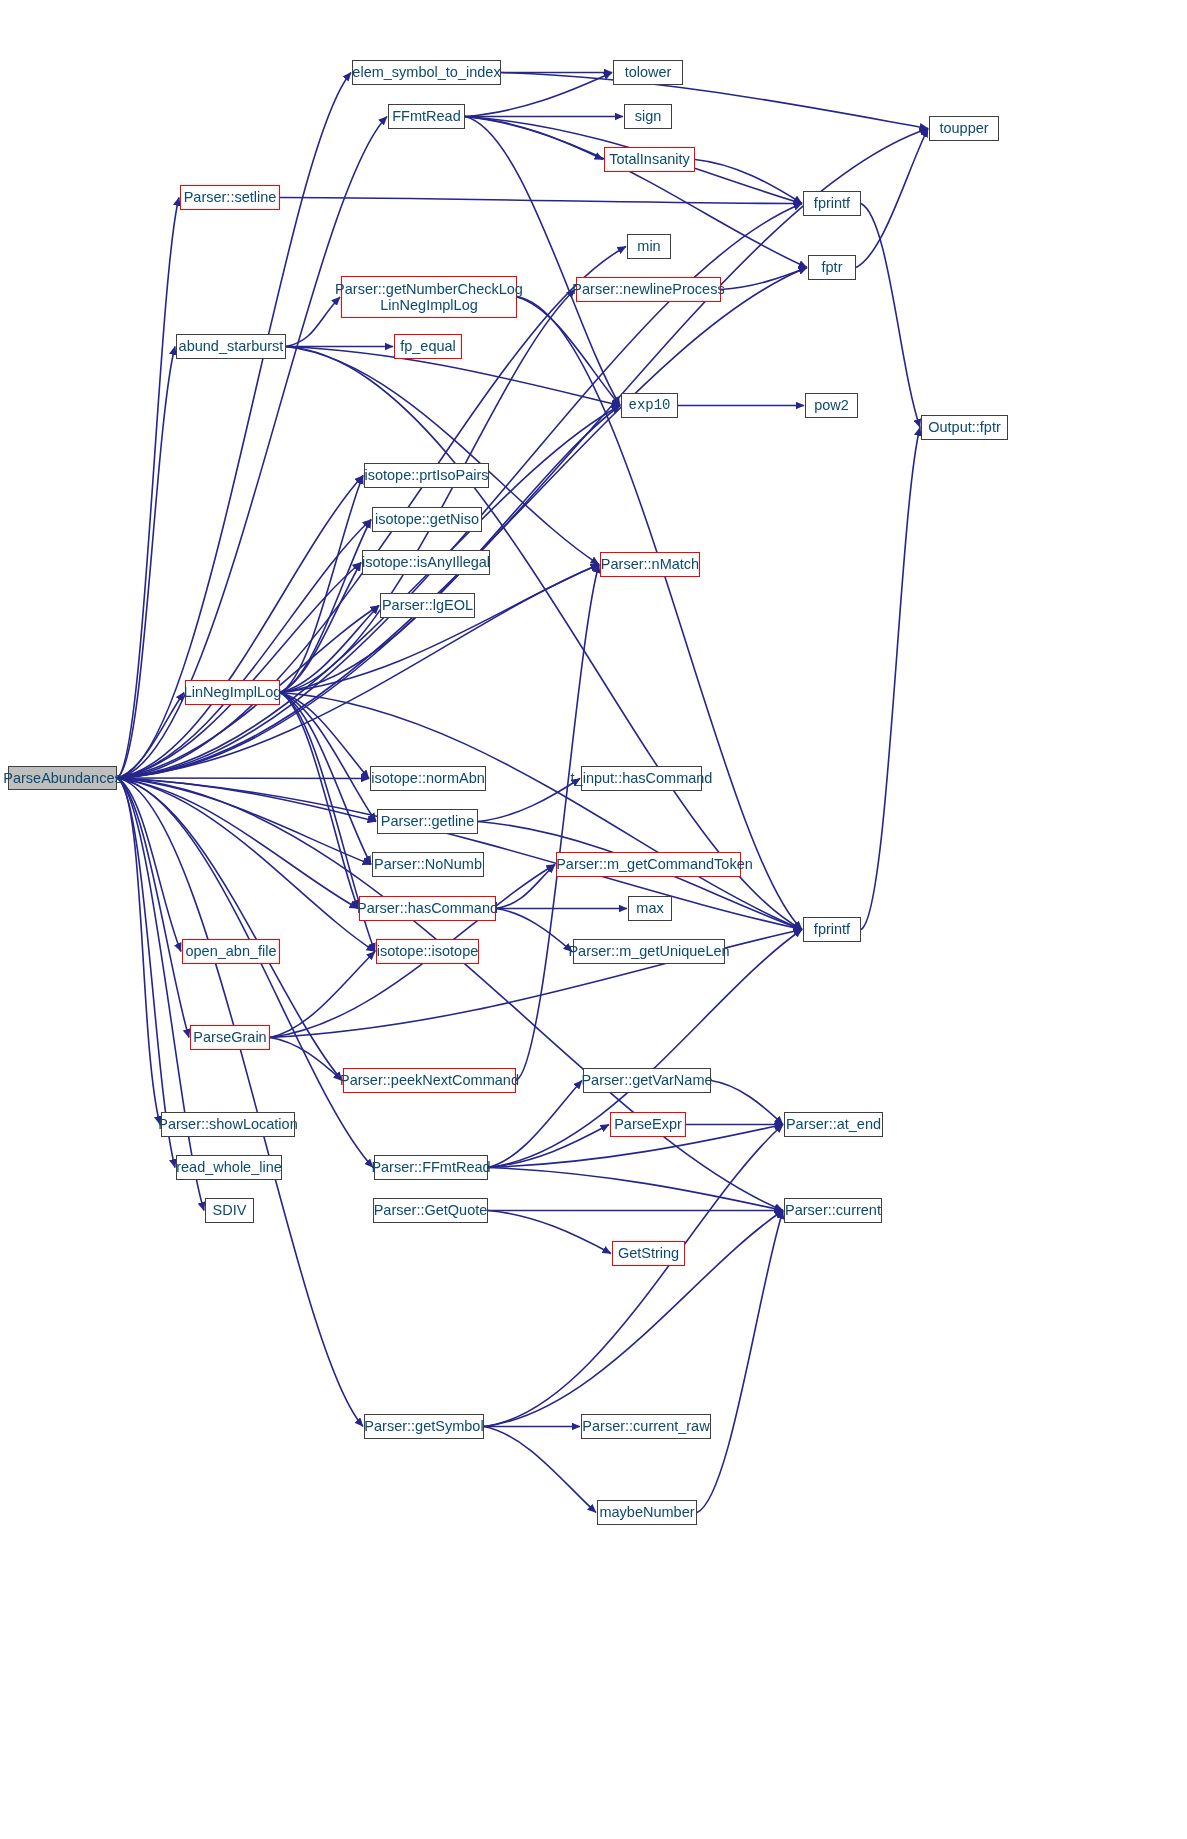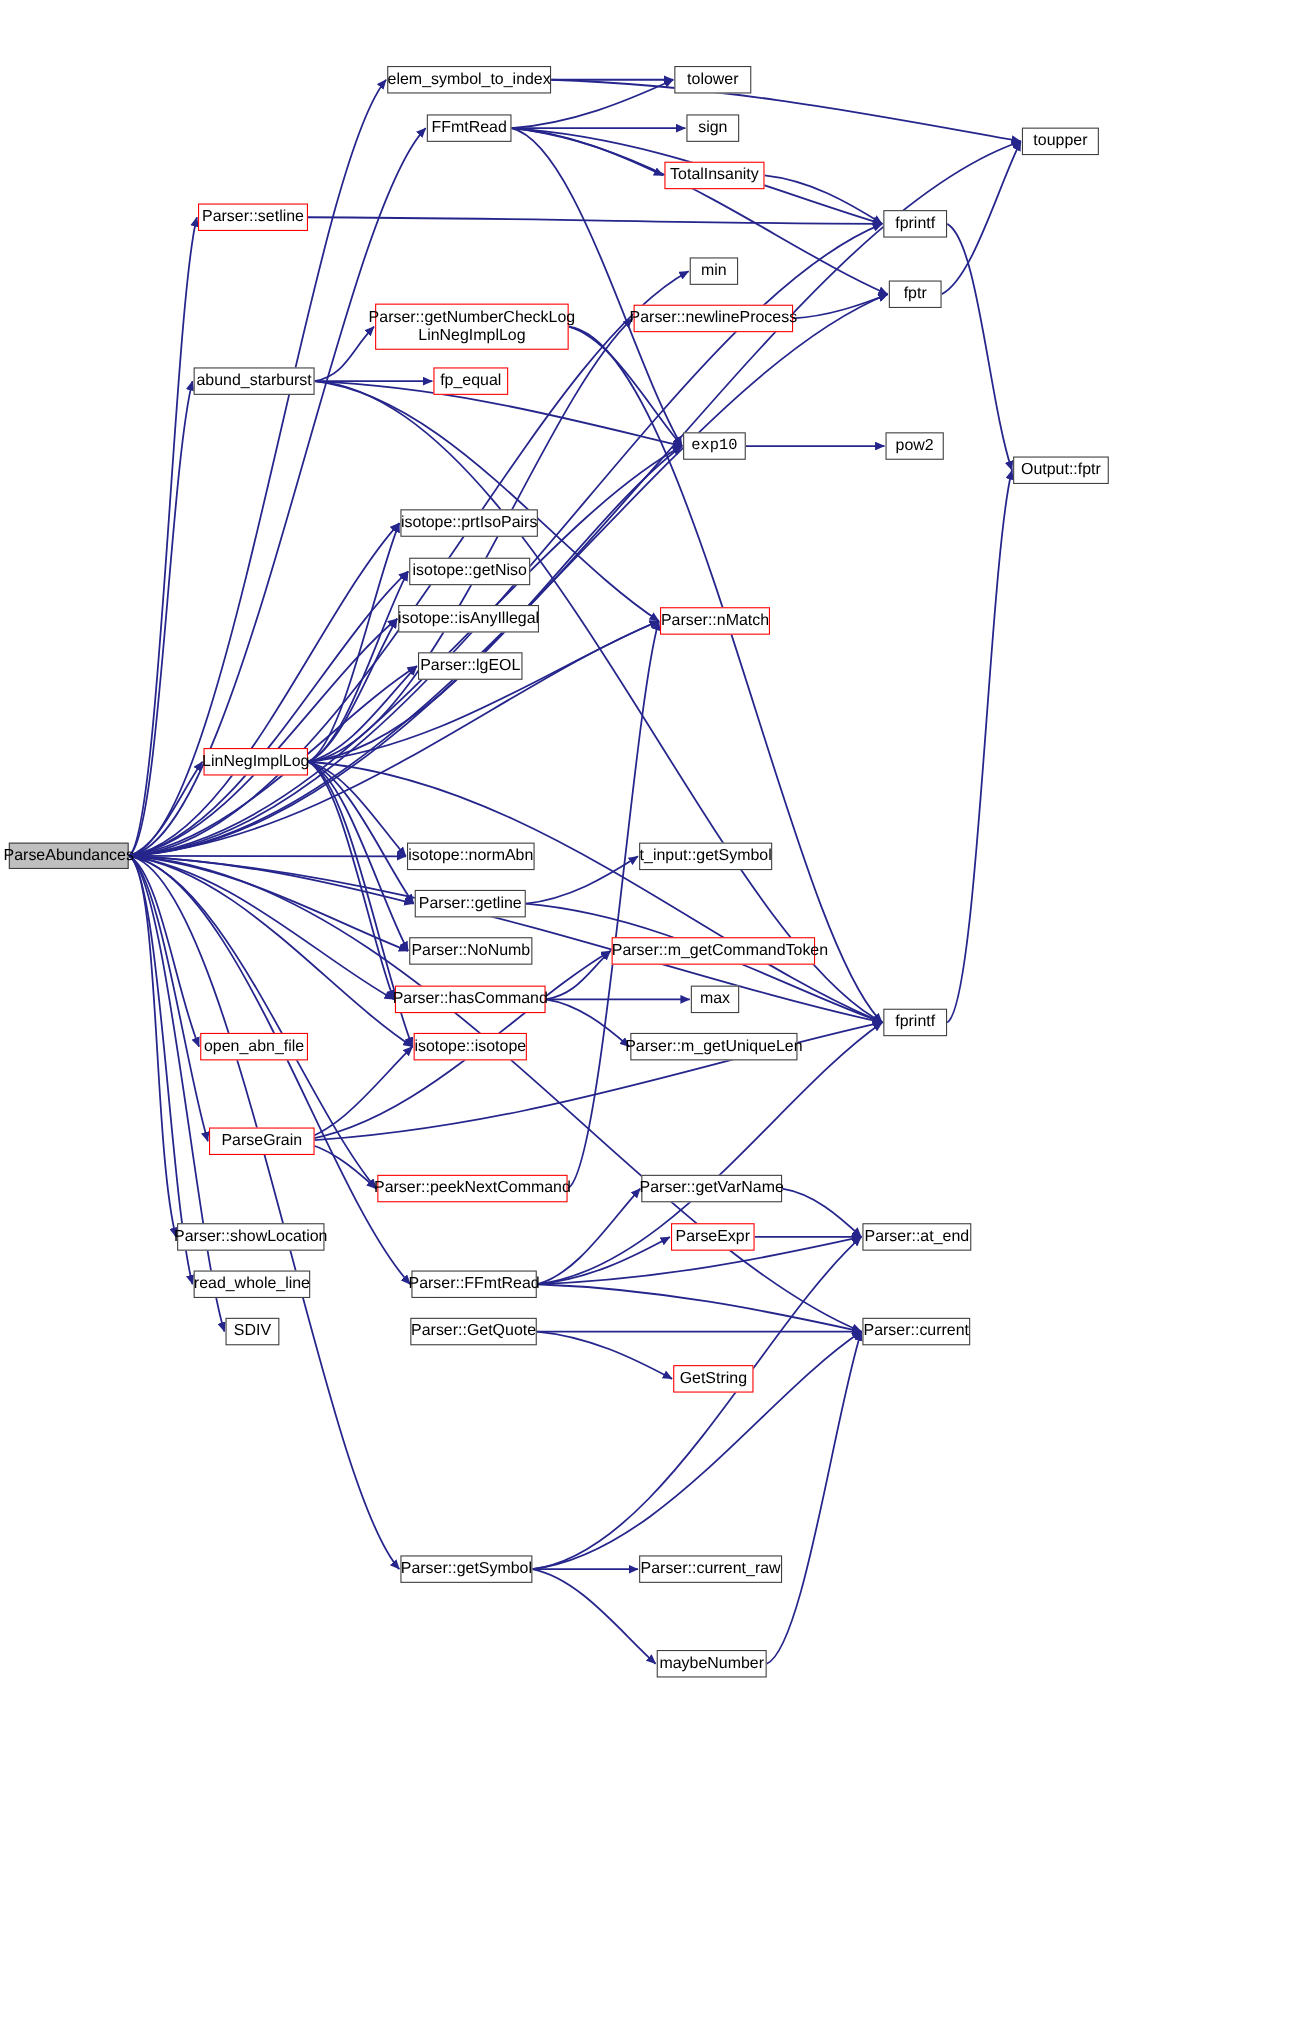--- a/index.html
+++ b/index.html
@@ -29,21 +29,21 @@
   }
   .arrow-head {
     fill: #25258c;
     stroke: none;
   }
   .gnode {
     position: absolute;
     box-sizing: border-box;
     border: 1.4px solid #3f3f3f;
     background: #ffffff;
-    color: #000000;
+    color: #0c4a6e;
     font-size: 14.5px;
     line-height: 1.12;
     display: flex;
     align-items: center;
     justify-content: center;
     text-align: center;
     white-space: pre-line;
     z-index: 5;
   }
   .gnode.red {
@@ -185,26 +185,26 @@
       <div class="gnode" style="left: 372px; top: 507px; width: 110px; height: 25px;">isotope::getNiso</div>
       <div class="gnode" style="left: 362px; top: 550px; width: 128px; height: 25px;">isotope::isAnyIllegal</div>
       <div class="gnode" style="left: 380px; top: 593px; width: 95px; height: 25px;">Parser::lgEOL</div>
       <div class="gnode red" style="left: 185px; top: 680px; width: 95px; height: 25px;">LinNegImplLog</div>
       <div class="gnode" style="left: 370px; top: 766px; width: 116px; height: 25px;">isotope::normAbn</div>
       <div class="gnode" style="left: 377px; top: 809px; width: 101px; height: 25px;">Parser::getline</div>
       <div class="gnode" style="left: 372px; top: 852px; width: 112px; height: 25px;">Parser::NoNumb</div>
       <div class="gnode red" style="left: 359px; top: 896px; width: 137px; height: 25px;">Parser::hasCommand</div>
       <div class="gnode red" style="left: 182px; top: 939px; width: 98px; height: 25px;">open_abn_file</div>
       <div class="gnode red" style="left: 376px; top: 939px; width: 103px; height: 25px;">isotope::isotope</div>
-      <div class="gnode red" style="left: 190px; top: 1025px; width: 96px; height: 25px;">ParseGrain</div>
+      <div class="gnode red" style="left: 190px; top: 1025px; width: 80px; height: 25px;">ParseGrain</div>
       <div class="gnode red" style="left: 343px; top: 1068px; width: 173px; height: 25px;">Parser::peekNextCommand</div>
       <div class="gnode" style="left: 161px; top: 1112px; width: 134px; height: 25px;">Parser::showLocation</div>
       <div class="gnode" style="left: 176px; top: 1155px; width: 106px; height: 25px;">read_whole_line</div>
       <div class="gnode" style="left: 205px; top: 1198px; width: 49px; height: 25px;">SDIV</div>
-      <div class="gnode" style="left: 581px; top: 766px; width: 121px; height: 25px;">t_input::getSymbol</div>
+      <div class="gnode" style="left: 581px; top: 766px; width: 121px; height: 25px;">t_input::hasCommand</div>
       <div class="gnode red" style="left: 556px; top: 852px; width: 185px; height: 25px; padding-left: 12px;">Parser::m_getCommandToken</div>
       <div class="gnode" style="left: 628px; top: 896px; width: 44px; height: 25px;">max</div>
       <div class="gnode" style="left: 573px; top: 939px; width: 152px; height: 25px;">Parser::m_getUniqueLen</div>
       <div class="gnode" style="left: 583px; top: 1068px; width: 128px; height: 25px;">Parser::getVarName</div>
       <div class="gnode red" style="left: 610px; top: 1112px; width: 76px; height: 25px;">ParseExpr</div>
       <div class="gnode" style="left: 374px; top: 1155px; width: 114px; height: 25px;">Parser::FFmtRead</div>
       <div class="gnode" style="left: 373px; top: 1198px; width: 115px; height: 25px;">Parser::GetQuote</div>
       <div class="gnode red" style="left: 612px; top: 1241px; width: 73px; height: 25px;">GetString</div>
       <div class="gnode" style="left: 803px; top: 917px; width: 58px; height: 25px;">fprintf</div>
       <div class="gnode" style="left: 784px; top: 1112px; width: 99px; height: 25px;">Parser::at_end</div>

